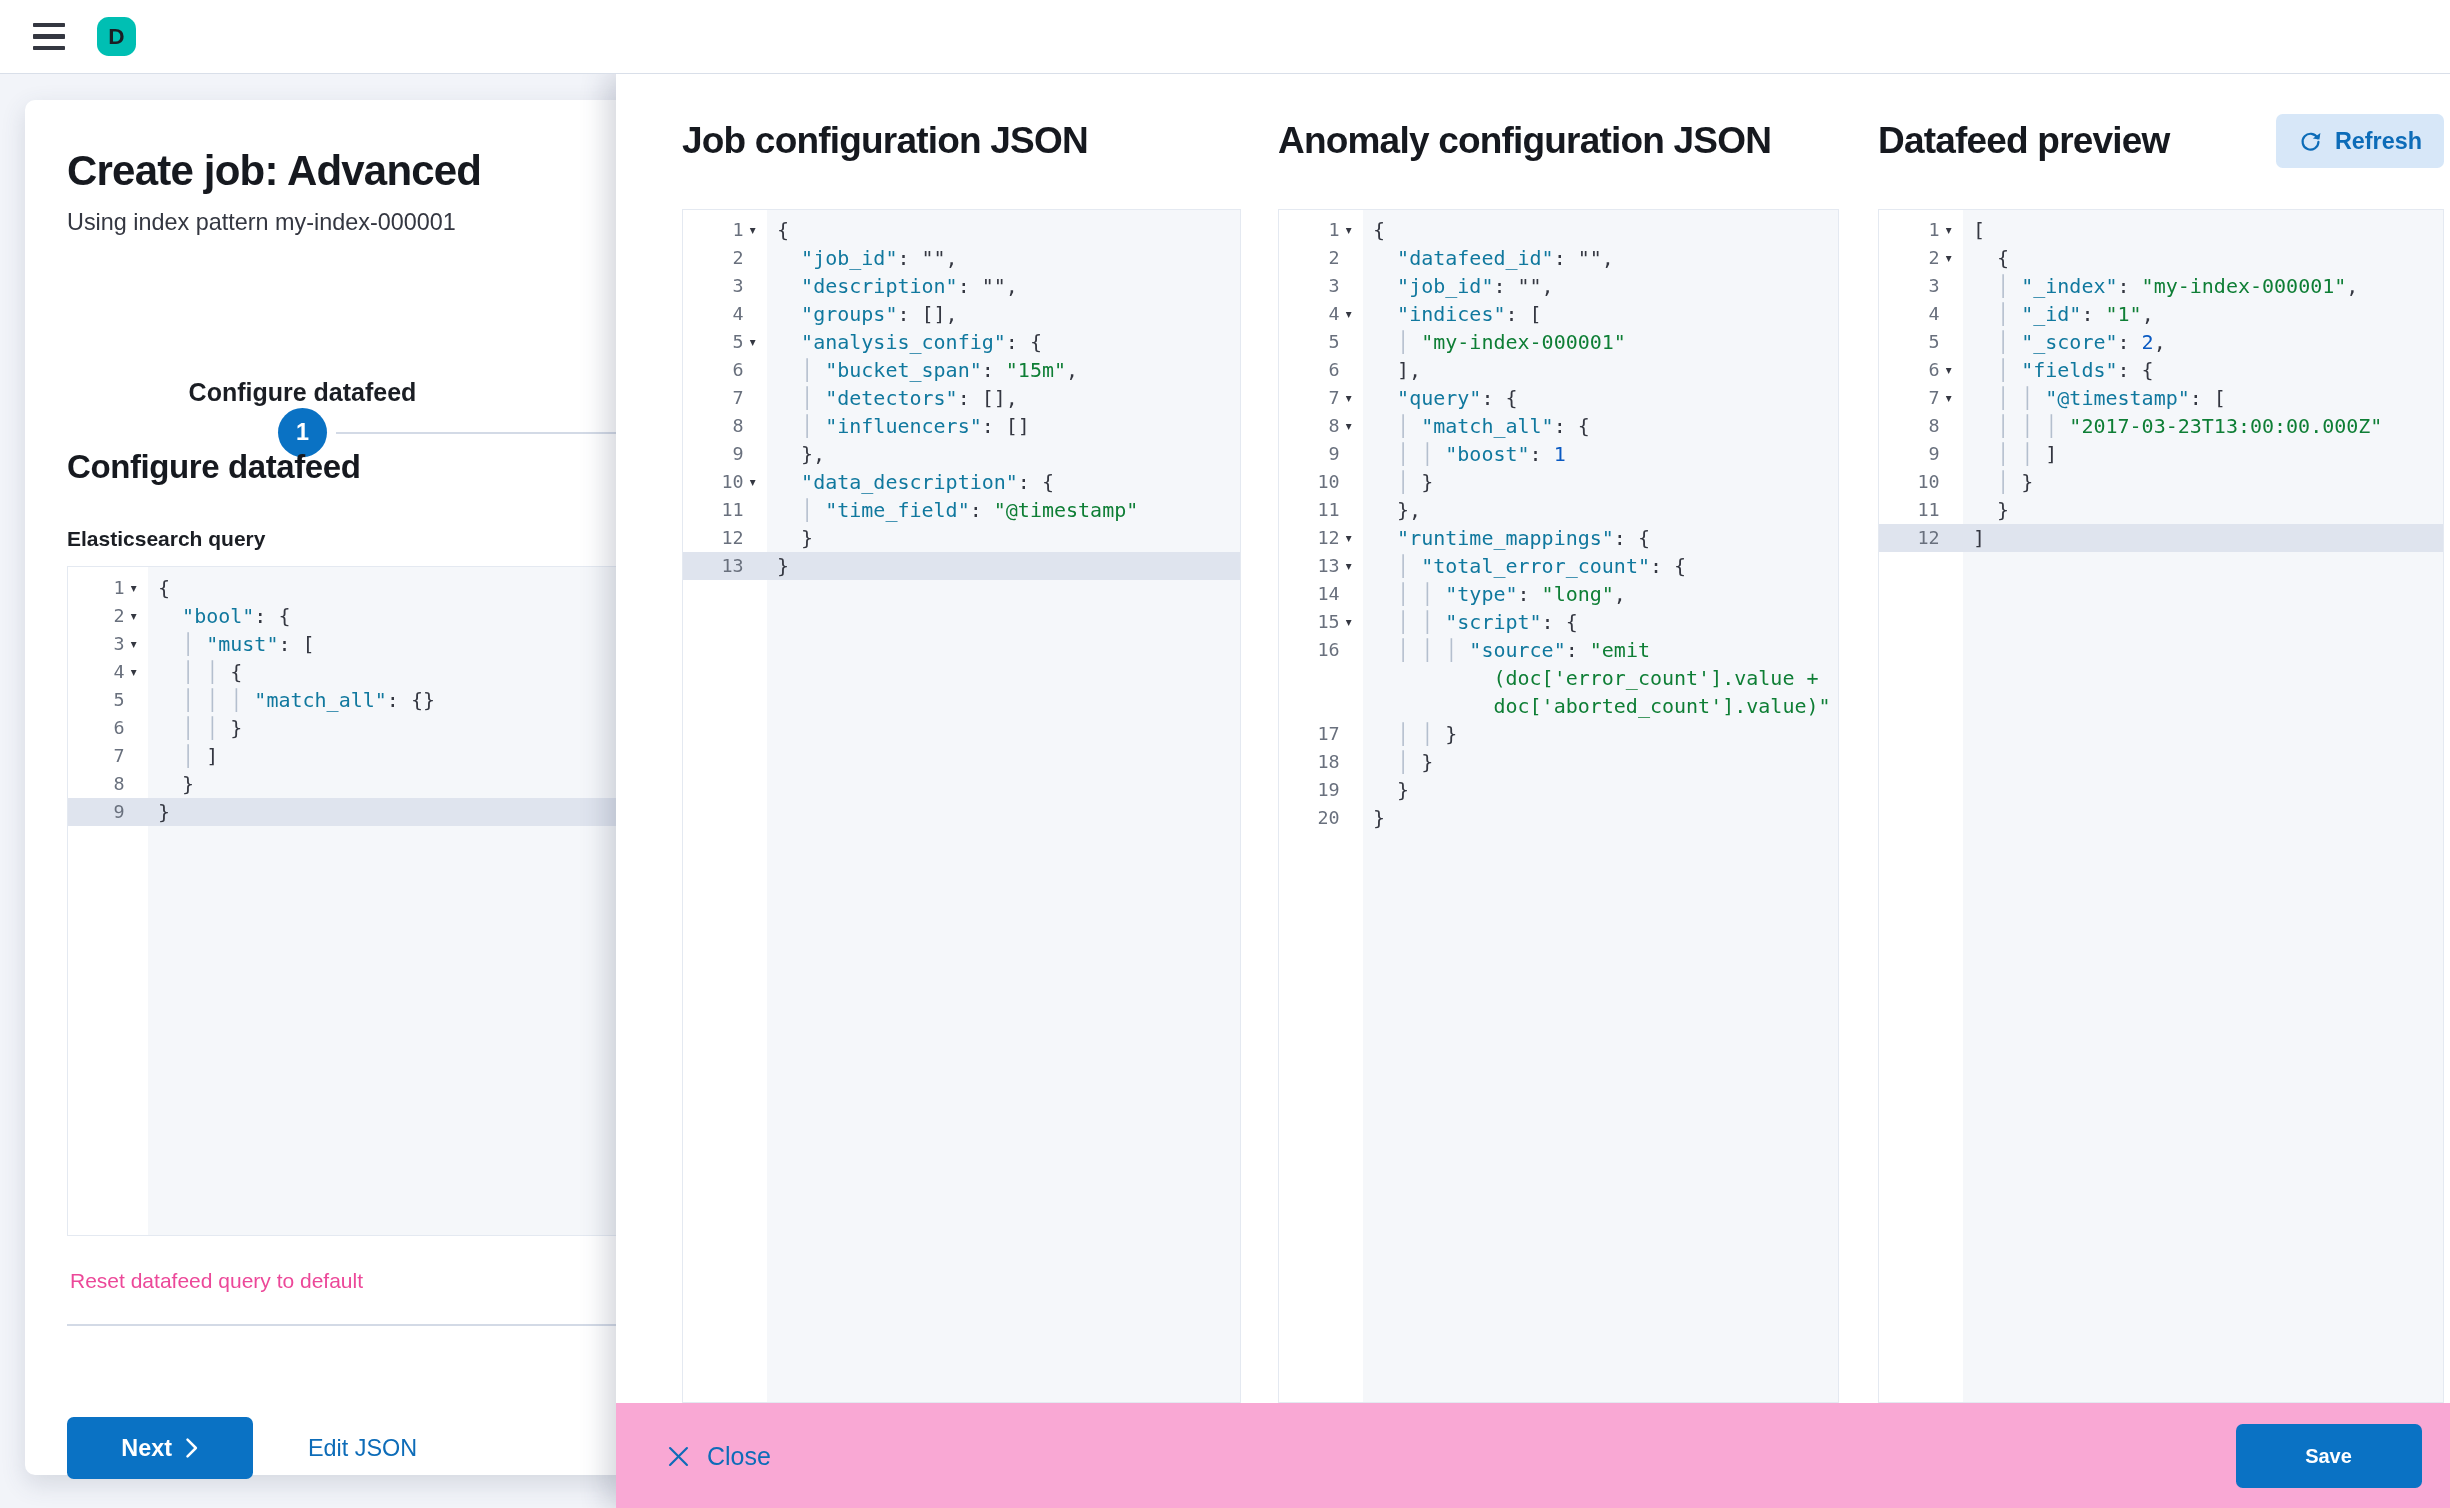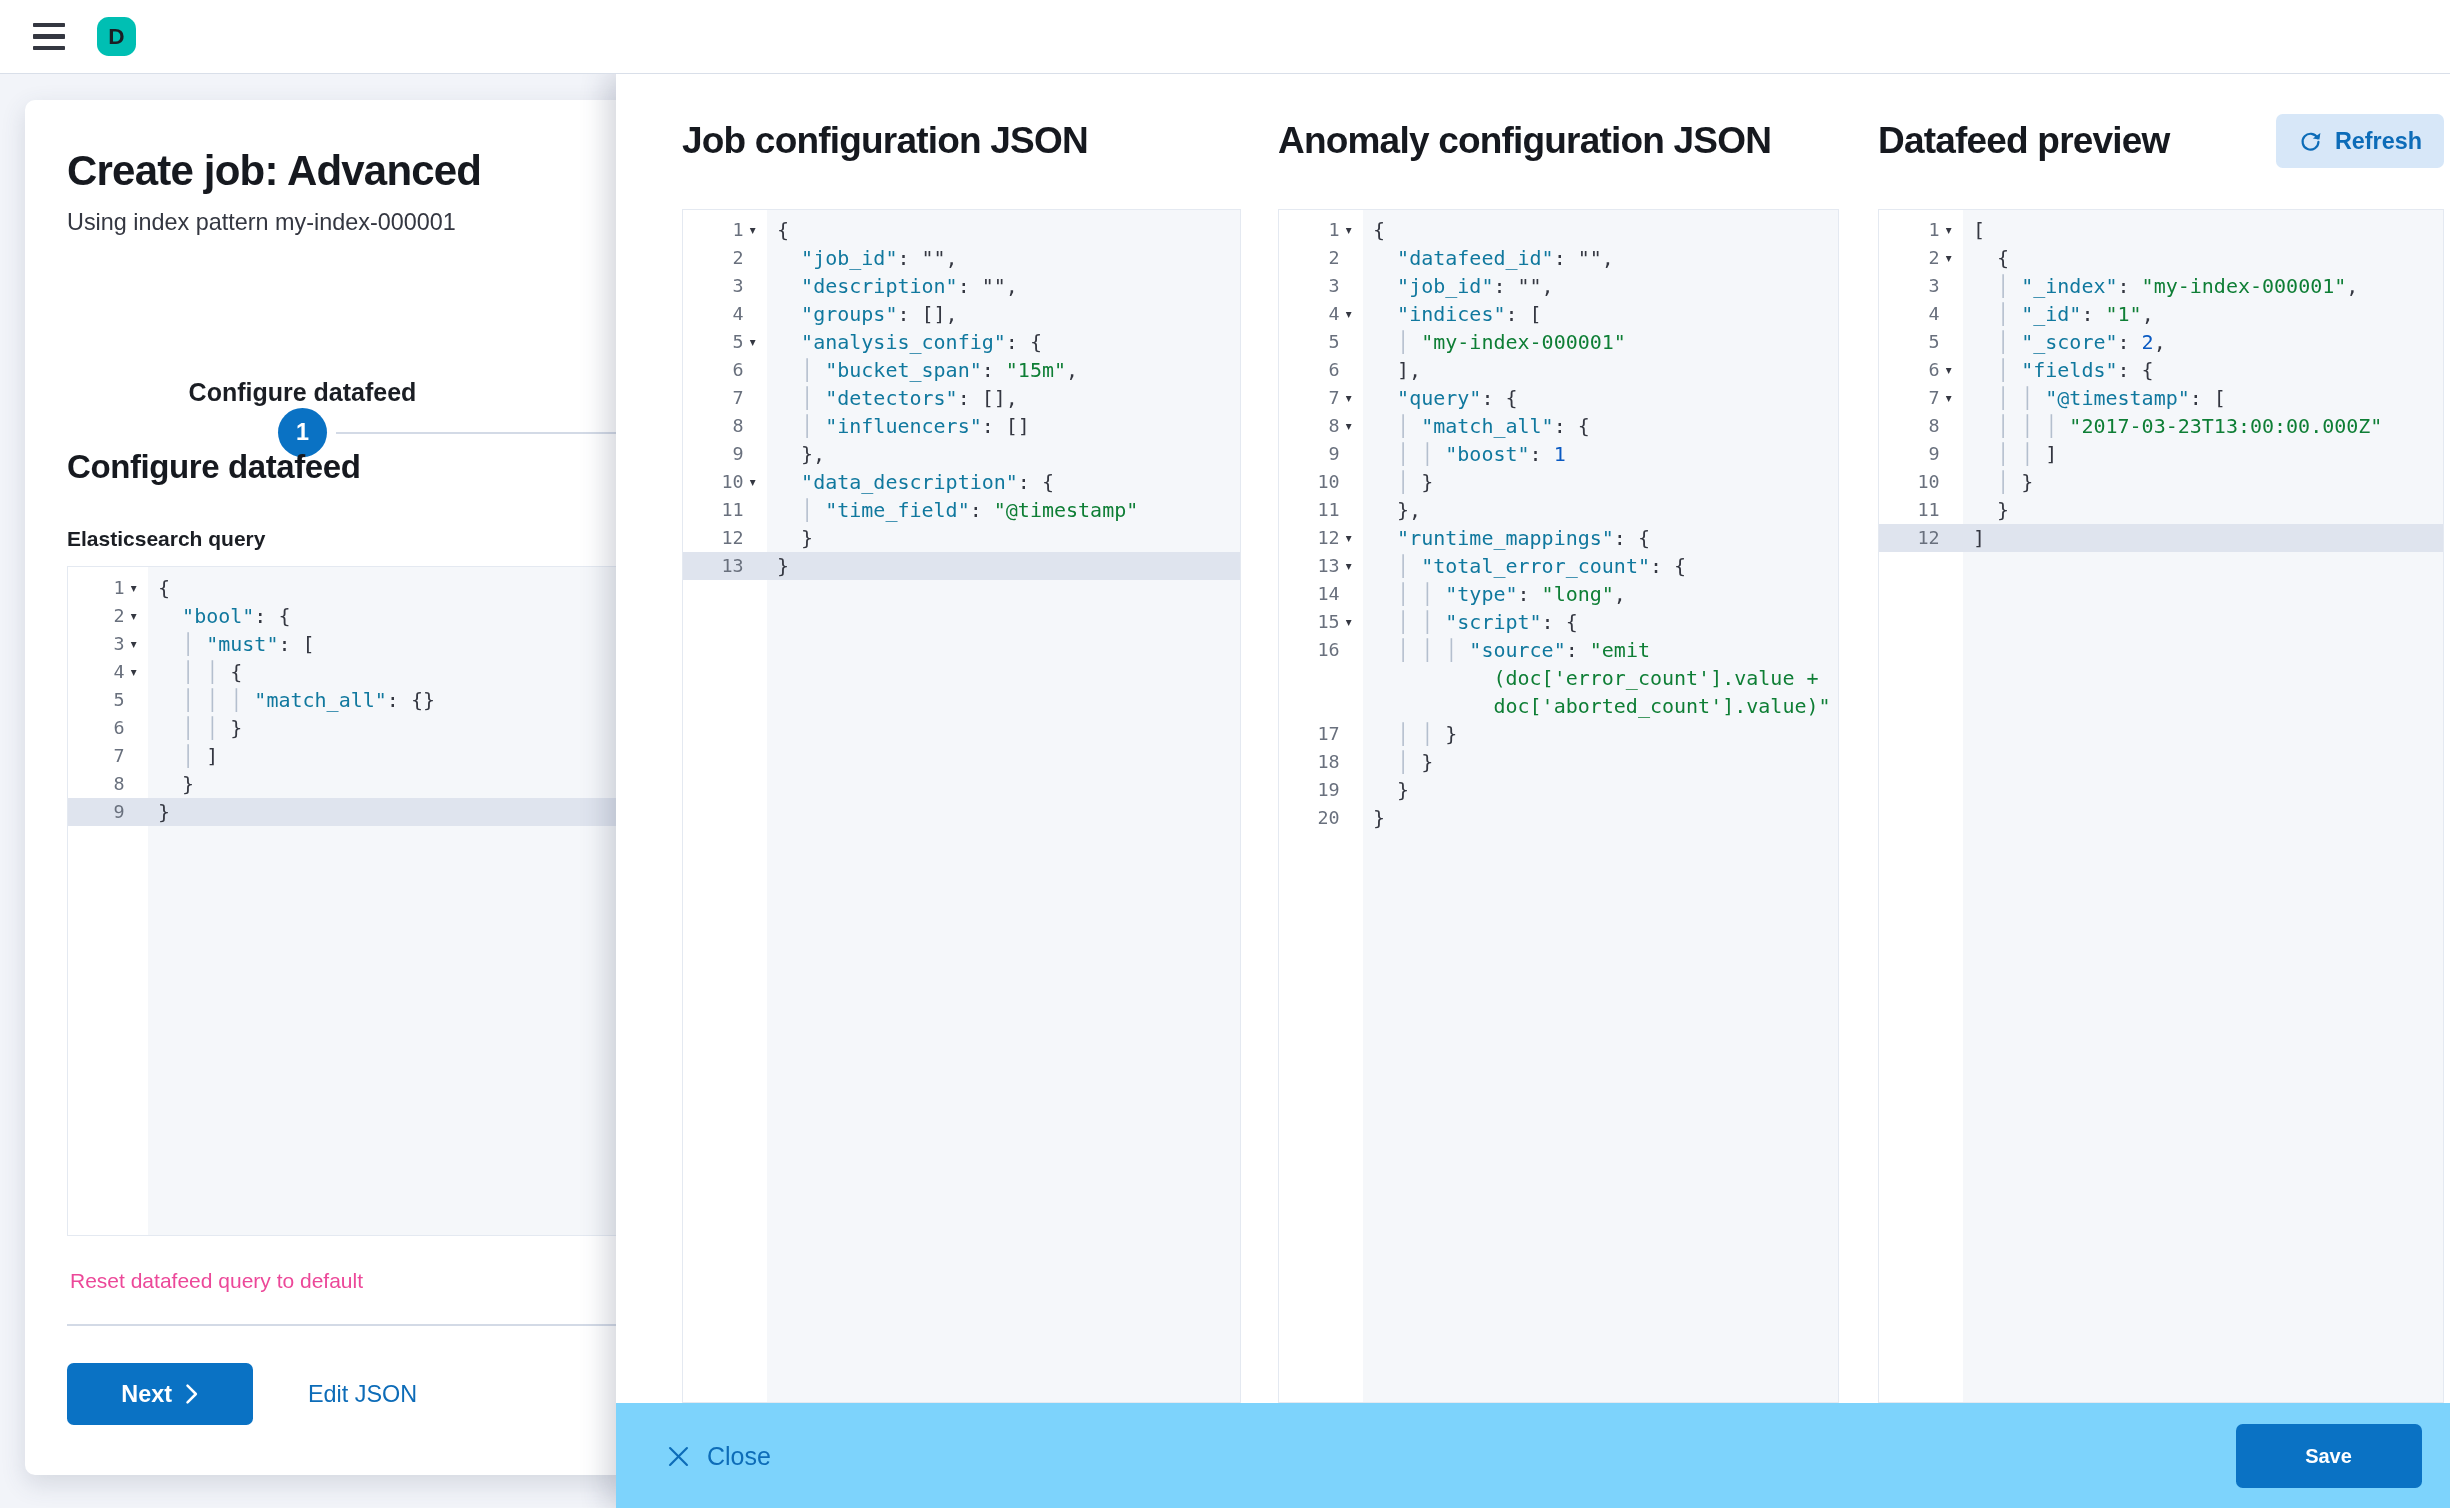--- a/index.html
+++ b/index.html
@@ -31,21 +31,21 @@
   .step-circle { position:absolute; left:253px; top:308px; width:49px; height:49px; border-radius:50%;
                  background:#0a72c4; color:#fff; font-size:23.4px; font-weight:700;
                  display:flex; align-items:center; justify-content:center; }
   .step-label { position:absolute; left:110px; top:278px; width:335px; text-align:center;
                 font-size:25px; font-weight:700; color:#1b1e24; }
   .section-h { position:absolute; left:42px; top:348px; font-size:33px; font-weight:700; letter-spacing:-0.4px; color:#16191f; }
   .es-label { position:absolute; left:42px; top:427px; font-size:21px; font-weight:700; color:#1b1e24; }
   .card .editor { position:absolute; left:42px; top:466px; width:561px; height:670px; --gw:80px; }
   .reset-link { position:absolute; left:45px; top:1169px; font-size:21px; font-weight:500; color:#ec4899; cursor:pointer; }
   .card-div { position:absolute; left:42px; right:0; top:1224px; height:1.7px; background:#d3dae6; }
-  .btn-row { position:absolute; left:42px; top:1263px; display:flex; align-items:center; gap:55px; }
+  .btn-row { position:absolute; left:42px; top:1317px; display:flex; align-items:center; gap:55px; }
   .btn { border:none; border-radius:6.7px; background:#0a72c4; color:#fff; font-family:inherit;
          font-weight:600; display:flex; align-items:center; justify-content:center; cursor:pointer; }
   .next-btn { width:186px; height:62px; font-size:23.4px; gap:13.4px; }
   .link { font-size:23.4px; font-weight:500; color:#0d6cb8; cursor:pointer; }
 
   
   .flyout { position:absolute; left:616px; top:74px; width:1834px; height:1435px; background:#fff;
             box-shadow:-10px 0 25px rgba(50,62,88,.20); z-index:20; }
   .fly-body { position:absolute; left:0; right:0; top:0; bottom:106px;margin-left:21px; }
   .fly-col { position:absolute; top:28.5px; bottom:0; }
@@ -53,21 +53,21 @@
   .fly-col.c2 { left:641px; width:561px; }
   .fly-col.c3 { left:1241px;width:566px; }
   .col-title-row { height:77px; display:flex; align-items:center; justify-content:space-between; }
   .col-title { font-size:37px; font-weight:700; letter-spacing:-0.8px; color:#16191f; }
   .refresh-btn { height:54px; padding:0 22px; border:none; border-radius:6.7px; background:#d7e7f8;
                  color:#0d6cb8; font-family:inherit; font-size:23.4px; font-weight:600;
                  display:flex; align-items:center; gap:11.7px; cursor:pointer;text-align:right; }
   .fly-col .editor { position:absolute; left:0; right:0; top:106px; bottom:0; --gw:84px; }
 
   
-  .fly-footer { position:absolute; left:0; right:0; bottom:0; height:106px; background:#7dd3fc;
+  .fly-footer { position:absolute; left:0; right:0; bottom:0; height:106px; background:#f9a8d4;
                 display:flex; align-items:center; justify-content:space-between; padding:0 28.5px 0 49px; }
   .close-group { display:flex; align-items:center; gap:15px; font-size:25px; font-weight:500; color:#0d6cb8; cursor:pointer; }
   .save-btn { width:186px; height:64px; font-size:20px; }
 
   
   .editor { display:flex; flex-direction:column; background:#f5f7fa; border:0.8px solid #e4e9f1; overflow:hidden; }
   .ed-pad { height:6.7px; background:linear-gradient(to right,#fff var(--gw),#f5f7fa var(--gw)); }
   .ed-line { display:flex; height:28px; line-height:28px; flex:0 0 28px; }
   .ed-gutter { width:var(--gw); flex:0 0 var(--gw); background:#fff; display:flex; align-items:center;
                justify-content:flex-end; padding-right:5px; }

